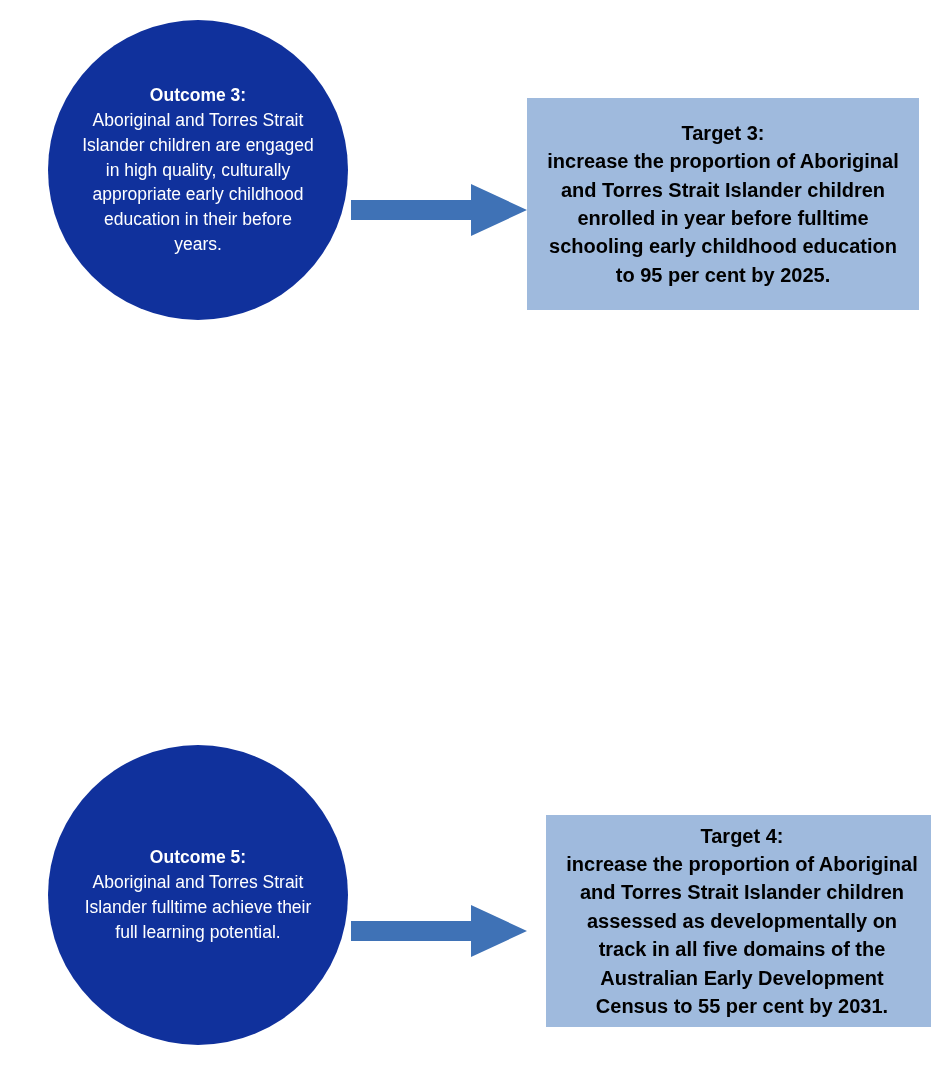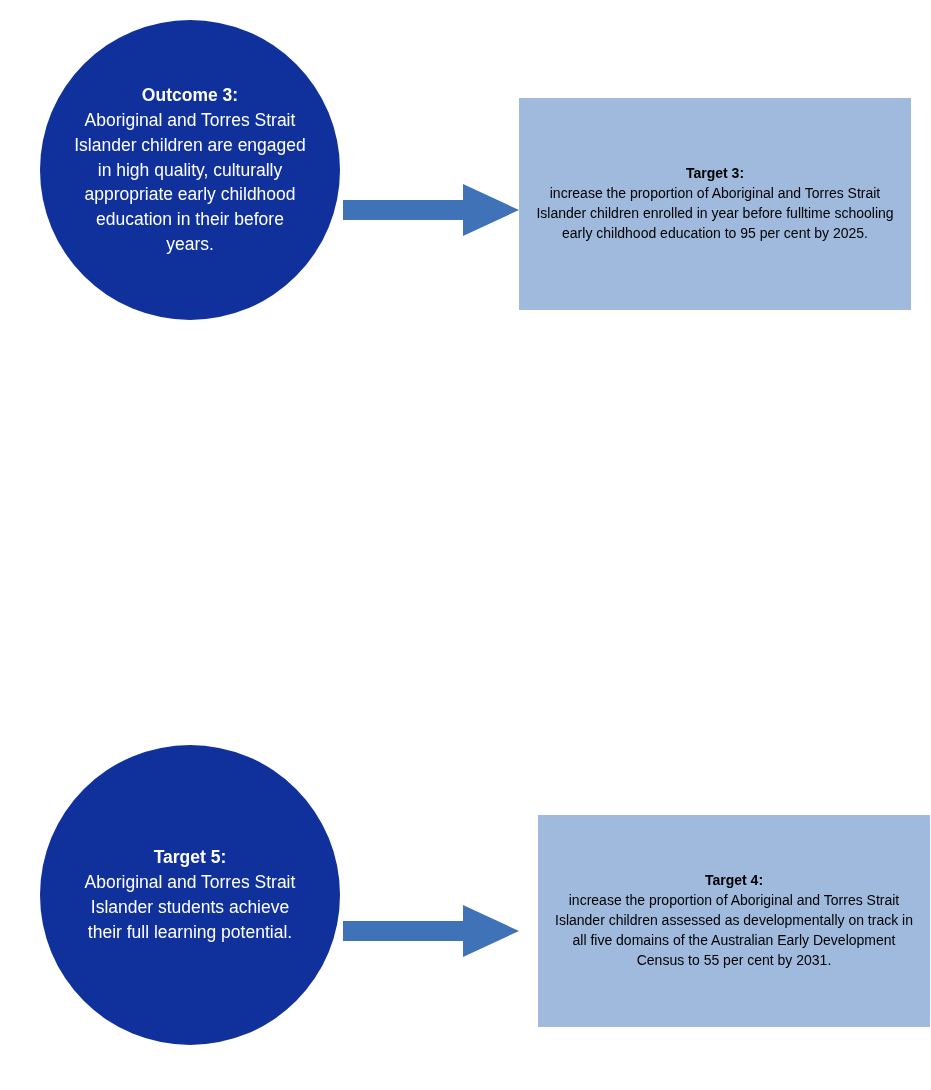--- a/index.html
+++ b/index.html
@@ -14,21 +14,21 @@
     color: #000000;
     overflow: hidden;
   }
   #diagram {
     position: relative;
     width: 931px;
     height: 1090px;
   }
   .row {
     position: absolute;
-    left: 0;
+    left: 8px;
     width: 885px;
     height: 320px;
   }
   .row-1 { top: 10px; }
   .row-2 { top: 375px; }
   .row-3 { top: 735px; }
 
   
   .circle {
     position: absolute;
@@ -66,29 +66,30 @@
     background: #9fbadd;
     color: #000000;
     box-sizing: border-box;
     padding: 14px 16px;
     display: flex;
     align-items: center;
     justify-content: center;
     text-align: center;
   }
   .target-inner {
-    font-size: 14px;
+    font-size: 20px;
     line-height: 1.42;
   }
   .target-title {
     display: block;
     font-weight: bold;
   }
   .target-body {
     display: block;
+    font-weight: bold;
   }
 
   .box-1 { top: 88px; height: 212px; }
   .box-2 { top: 440px; height: 212px; margin-left: 19px; }
 
   
   .arrow {
     position: absolute;
     left: 343px;
     width: 176px;
@@ -137,20 +138,20 @@
       <div class="target-inner">
         <span class="target-title">Target 4:</span>
         <span class="target-body">increase the proportion of Aboriginal and Torres Strait Islander children assessed as developmentally on track in all five domains of the Australian Early Development Census to 55 per cent by 2031.</span>
       </div>
     </div>
   </div>
 
   <div class="row row-3">
     <div class="circle">
       <div class="circle-inner">
-        <span class="circle-title">Target 5:</span>
-        <span class="circle-body">Aboriginal and Torres Strait Islander students achieve their full learning potential.</span>
+        <span class="circle-title">Outcome 5:</span>
+        <span class="circle-body">Aboriginal and Torres Strait Islander fulltime achieve their full learning potential.</span>
       </div>
     </div>
 
   </div>
 
 </div>
 
 </body></html>

